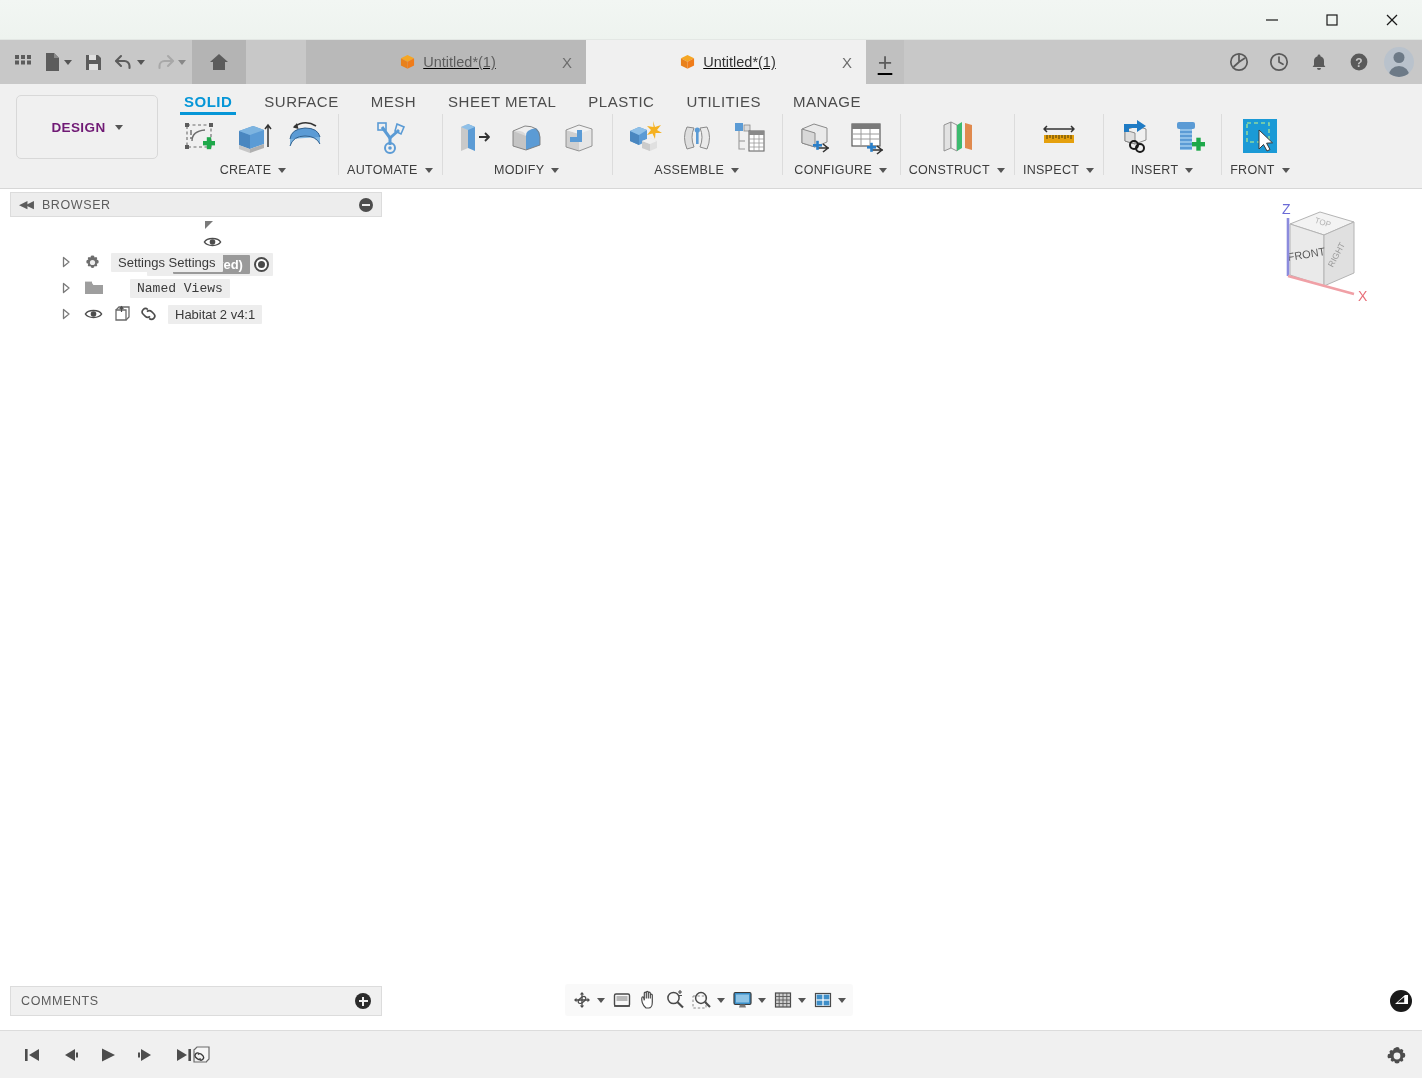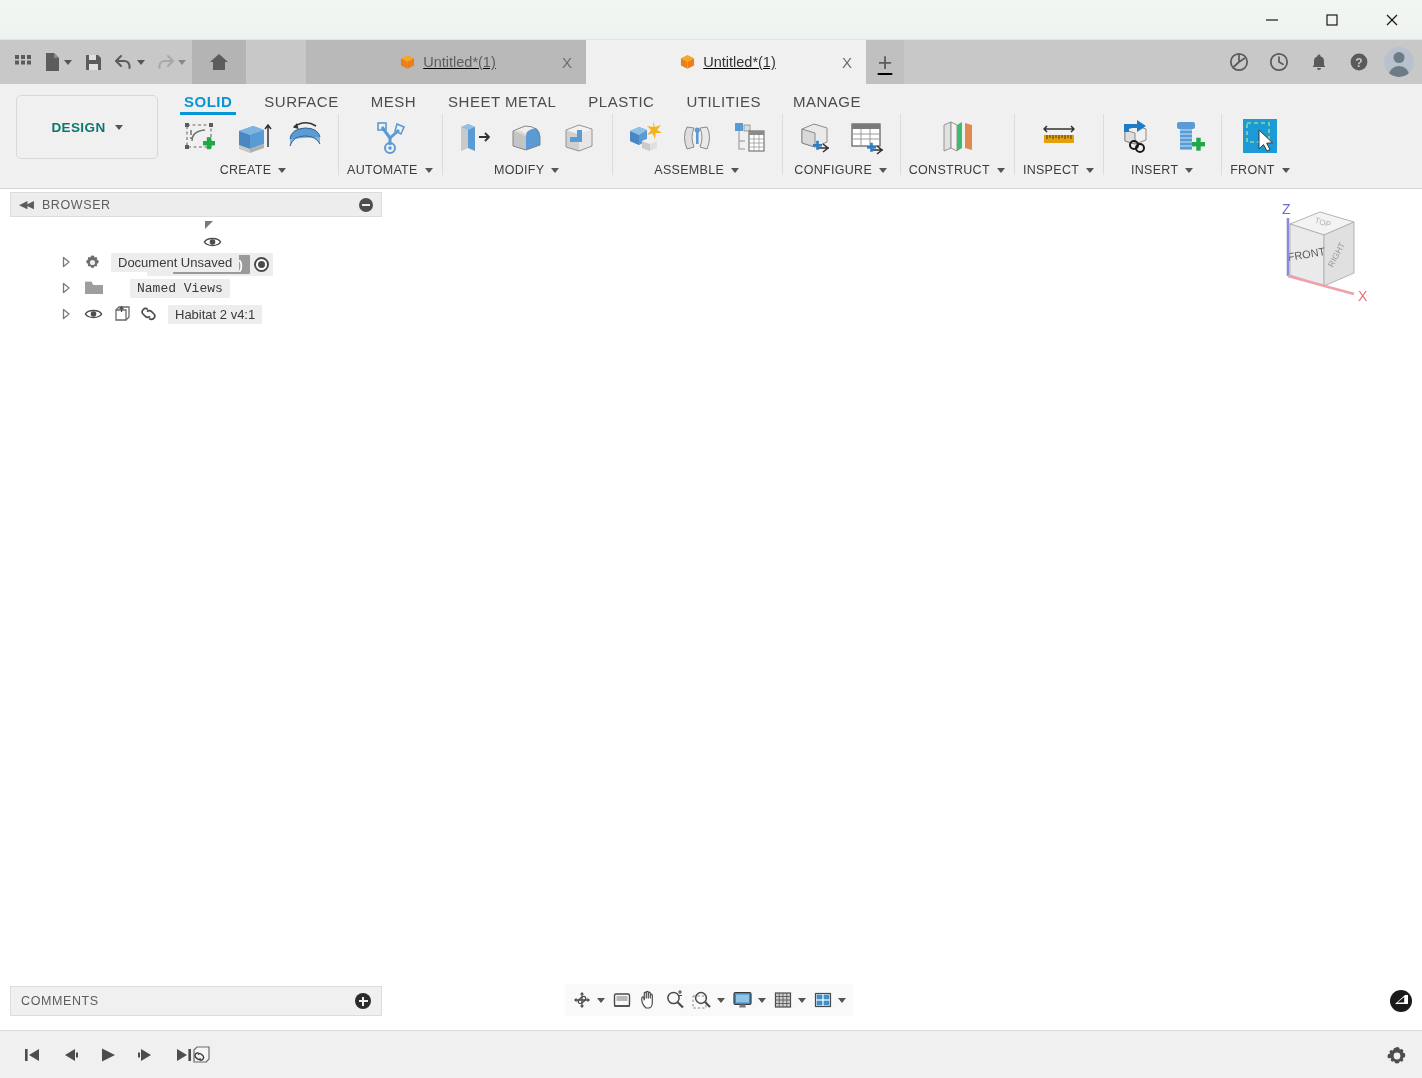--- a/index.html
+++ b/index.html
@@ -57,21 +57,21 @@
 
   
   .ribbon {
     position: absolute; left: 0; top: 84px; width: 1422px; height: 105px;
     background: #f0f0f0; border-bottom: 1px solid #d7d7d7;
   }
   .design-btn {
     position: absolute; left: 16px; top: 11px; width: 142px; height: 64px;
     border: 1px solid #d8d8d8; border-radius: 5px; background: #f0f0f0;
     display: flex; align-items: center; justify-content: center; gap: 6px;
-    font-size: 13.5px; font-weight: bold; color: #0f766e; letter-spacing: .4px;
+    font-size: 13.5px; font-weight: bold; color: #701a75; letter-spacing: .4px;
   }
   .ribbon-tabs { position: absolute; left: 168px; top: 2px; display: flex; }
   .rtab {
     padding: 7px 16px 5px; font-size: 15px; color: #4c4c4c; letter-spacing: .5px;
     position: relative; white-space: nowrap;
   }
   .rtab.active { color: #0696d7; font-weight: bold; }
   .rtab.active::after { content: ""; position: absolute; left: 12px; right: 12px; bottom: 0; height: 3px; background: #0696d7; }
 
   .ribbon-groups { position: absolute; left: 168px; top: 26px; display: flex; align-items: stretch; height: 77px; }
@@ -827,21 +827,21 @@
           <svg class="chev" viewBox="0 0 12 12">
               <path d="M3.5 1.5 L9 6 L3.5 10.5 Z" fill="none" stroke="#7a7a7a" stroke-width="1.3" stroke-linejoin="round"></path>
             </svg>
         </span>
         <span class="tw" style="margin-left:8px;">
           <svg width="17" height="17" viewBox="0 0 17 17">
               <path d="M8.5 1.4 l1.5.4.6 1.6 1.6-.5 1.1 1.1-.6 1.6 1.6.6.4 1.5-.4 1.5-1.6.6.6 1.6-1.1 1.1-1.6-.5-.6 1.6-1.5.4-1.5-.4-.6-1.6-1.6.5-1.1-1.1.6-1.6-1.6-.6-.4-1.5.4-1.5 1.6-.6-.6-1.6 1.1-1.1 1.6.5.6-1.6z" fill="#6d6d6d"></path>
               <circle cx="8.5" cy="8.5" r="2.6" fill="#ededed"></circle>
             </svg>
         </span>
-        <span class="tlabel" style="margin-left:6px;">Document Unsaved</span>
+        <span class="tlabel" style="margin-left:6px;">Settings Settings</span>
       </div>
 
       <div class="trow" style="padding-left:50px;">
         <span class="tw">
           <svg class="chev" viewBox="0 0 12 12">
               <path d="M3.5 1.5 L9 6 L3.5 10.5 Z" fill="none" stroke="#7a7a7a" stroke-width="1.3" stroke-linejoin="round"></path>
             </svg>
         </span>
         <span class="tw" style="margin-left:8px;">
           <svg width="20" height="16" viewBox="0 0 20 16">

